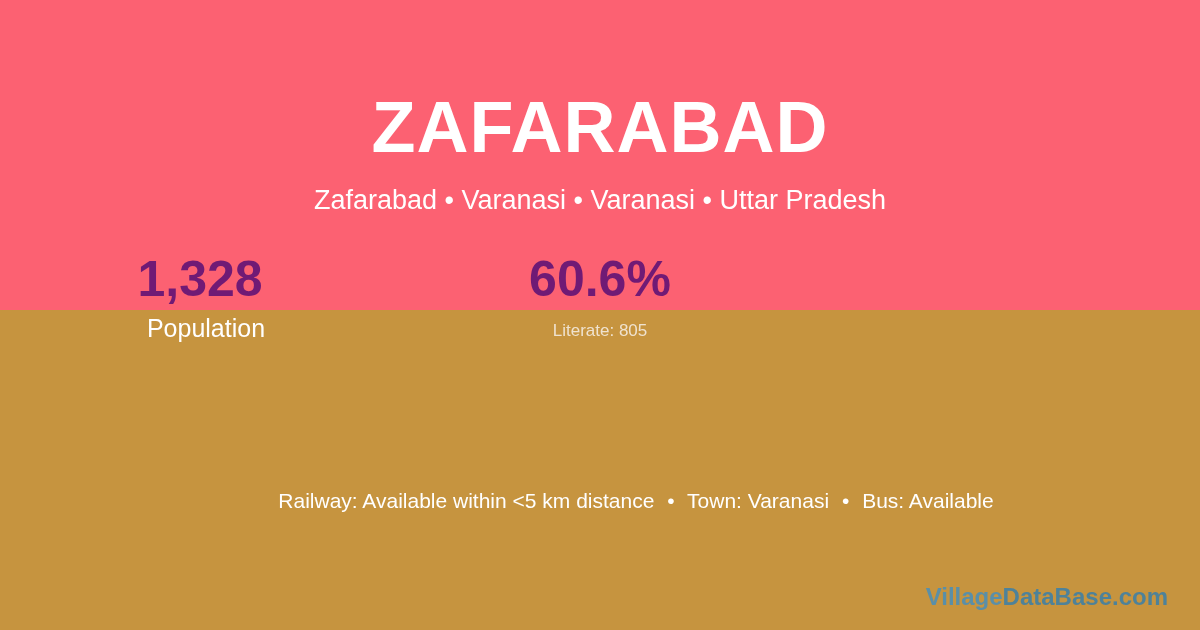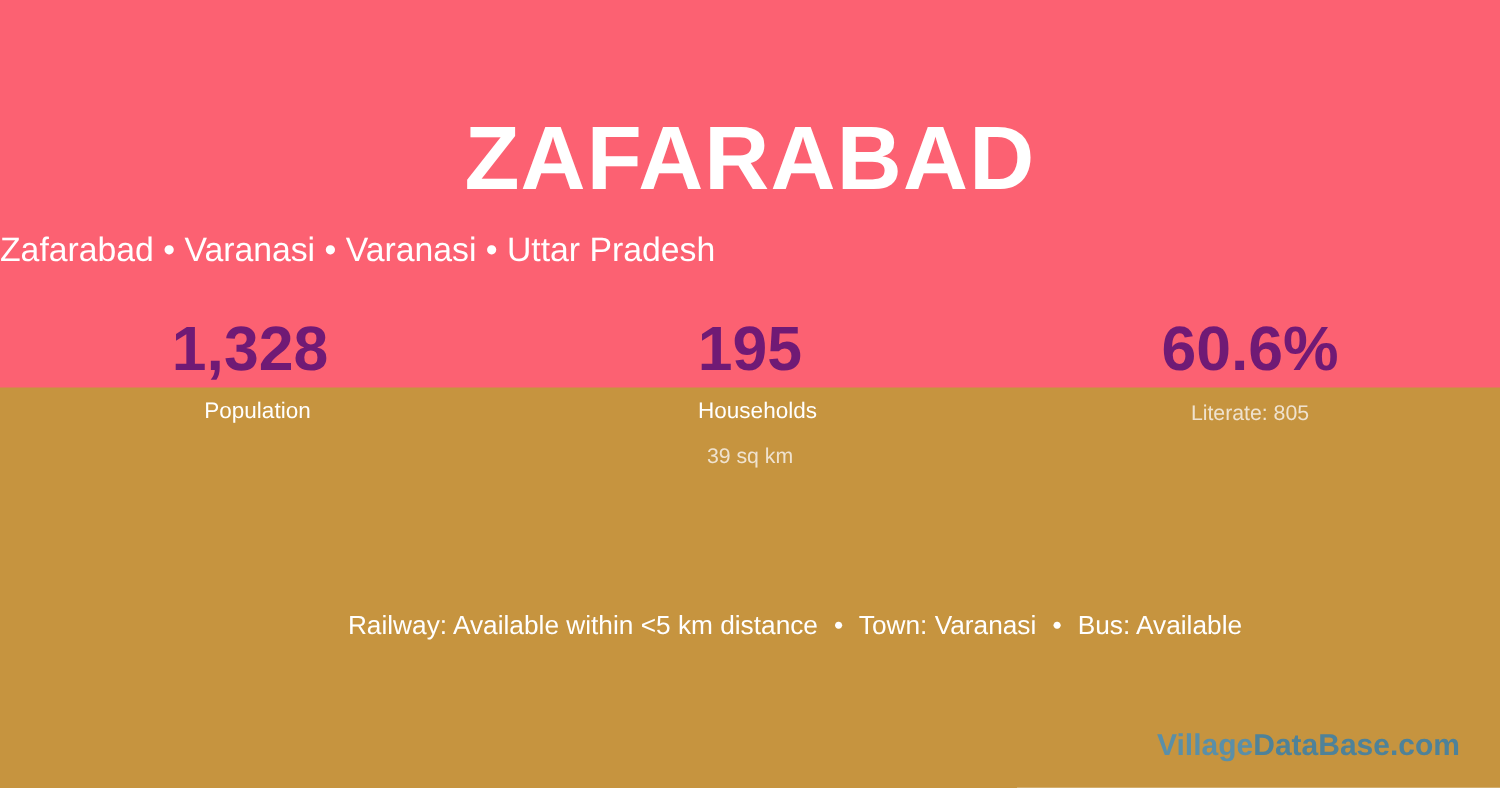--- a/index.html
+++ b/index.html
@@ -44,20 +44,21 @@
     font-size: 72px;
     font-weight: bold;
     letter-spacing: 1px;
     line-height: 90px;
   }
   .subtitle {
     position: absolute;
     top: 182px;
     left: 0;
     width: 1200px;
+    text-align: center;
     color: #ffffff;
     font-size: 27px;
     font-weight: normal;
     line-height: 36px;
   }
   .stats {
     position: absolute;
     top: 248px;
     left: 0;
     width: 1200px;
@@ -69,21 +70,21 @@
     text-align: center;
   }
   .stat-value {
     color: #701a75;
     font-size: 50px;
     font-weight: bold;
     line-height: 62px;
   }
   .stat-label {
     color: #ffffff;
-    font-size: 18px;
+    font-size: 25px;
     font-weight: normal;
     line-height: 32px;
     margin-top: 2px;
     padding-left: 12px;
   }
   .stat-sub {
     color: #f2e7d7;
     font-size: 17px;
     font-weight: normal;
     line-height: 24px;
@@ -129,25 +130,20 @@
 
     <div class="subtitle">Zafarabad • Varanasi • Varanasi • Uttar Pradesh</div>
 
     <div class="stats">
 
       <div class="stat">
         <div class="stat-value">1,328</div>
         <div class="stat-label">Population</div>
       </div>
 
-      <div class="stat">
-        <div class="stat-value">195</div>
-        <div class="stat-label">Households</div>
-        <div class="stat-sub">39 sq km</div>
-      </div>
 
       <div class="stat">
         <div class="stat-value">60.6%</div>
         <div class="stat-sub">Literate: 805</div>
       </div>
 
     </div>
 
     <div class="footer-info">
       <span>Railway: Available within &lt;5 km distance</span>

